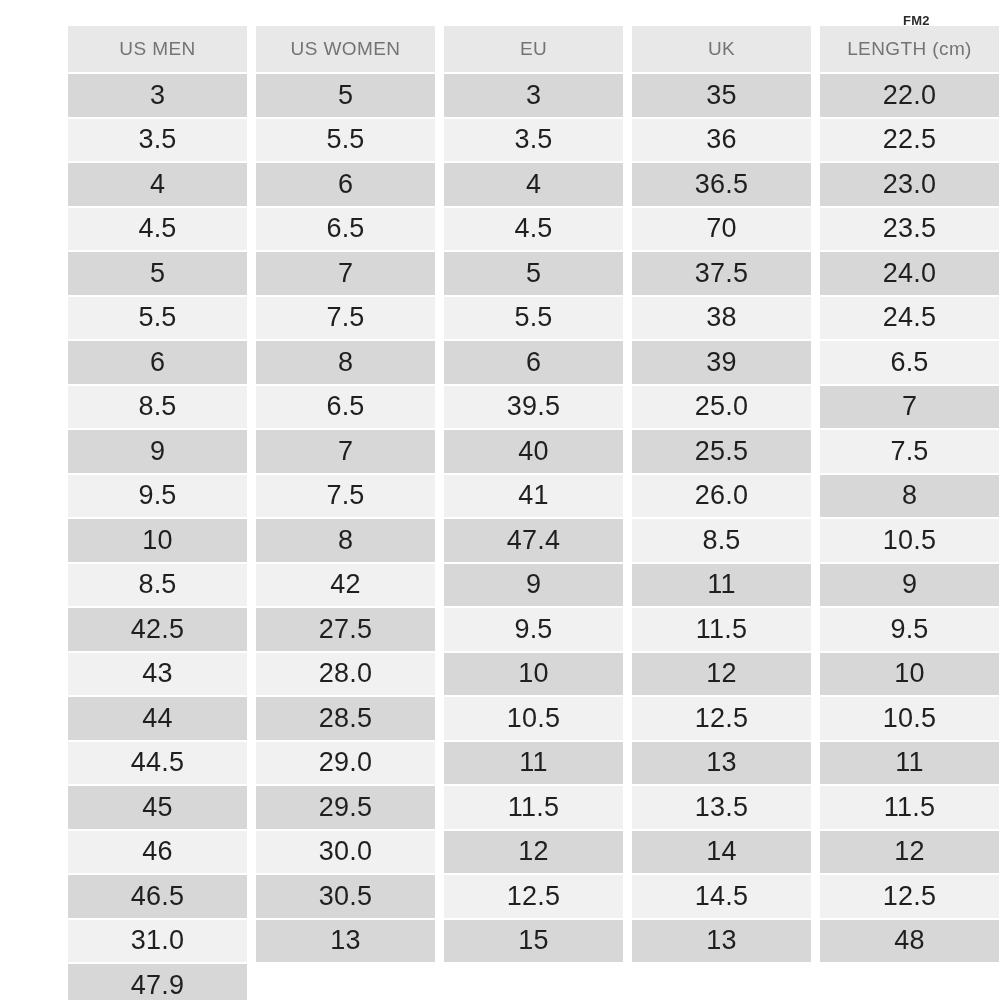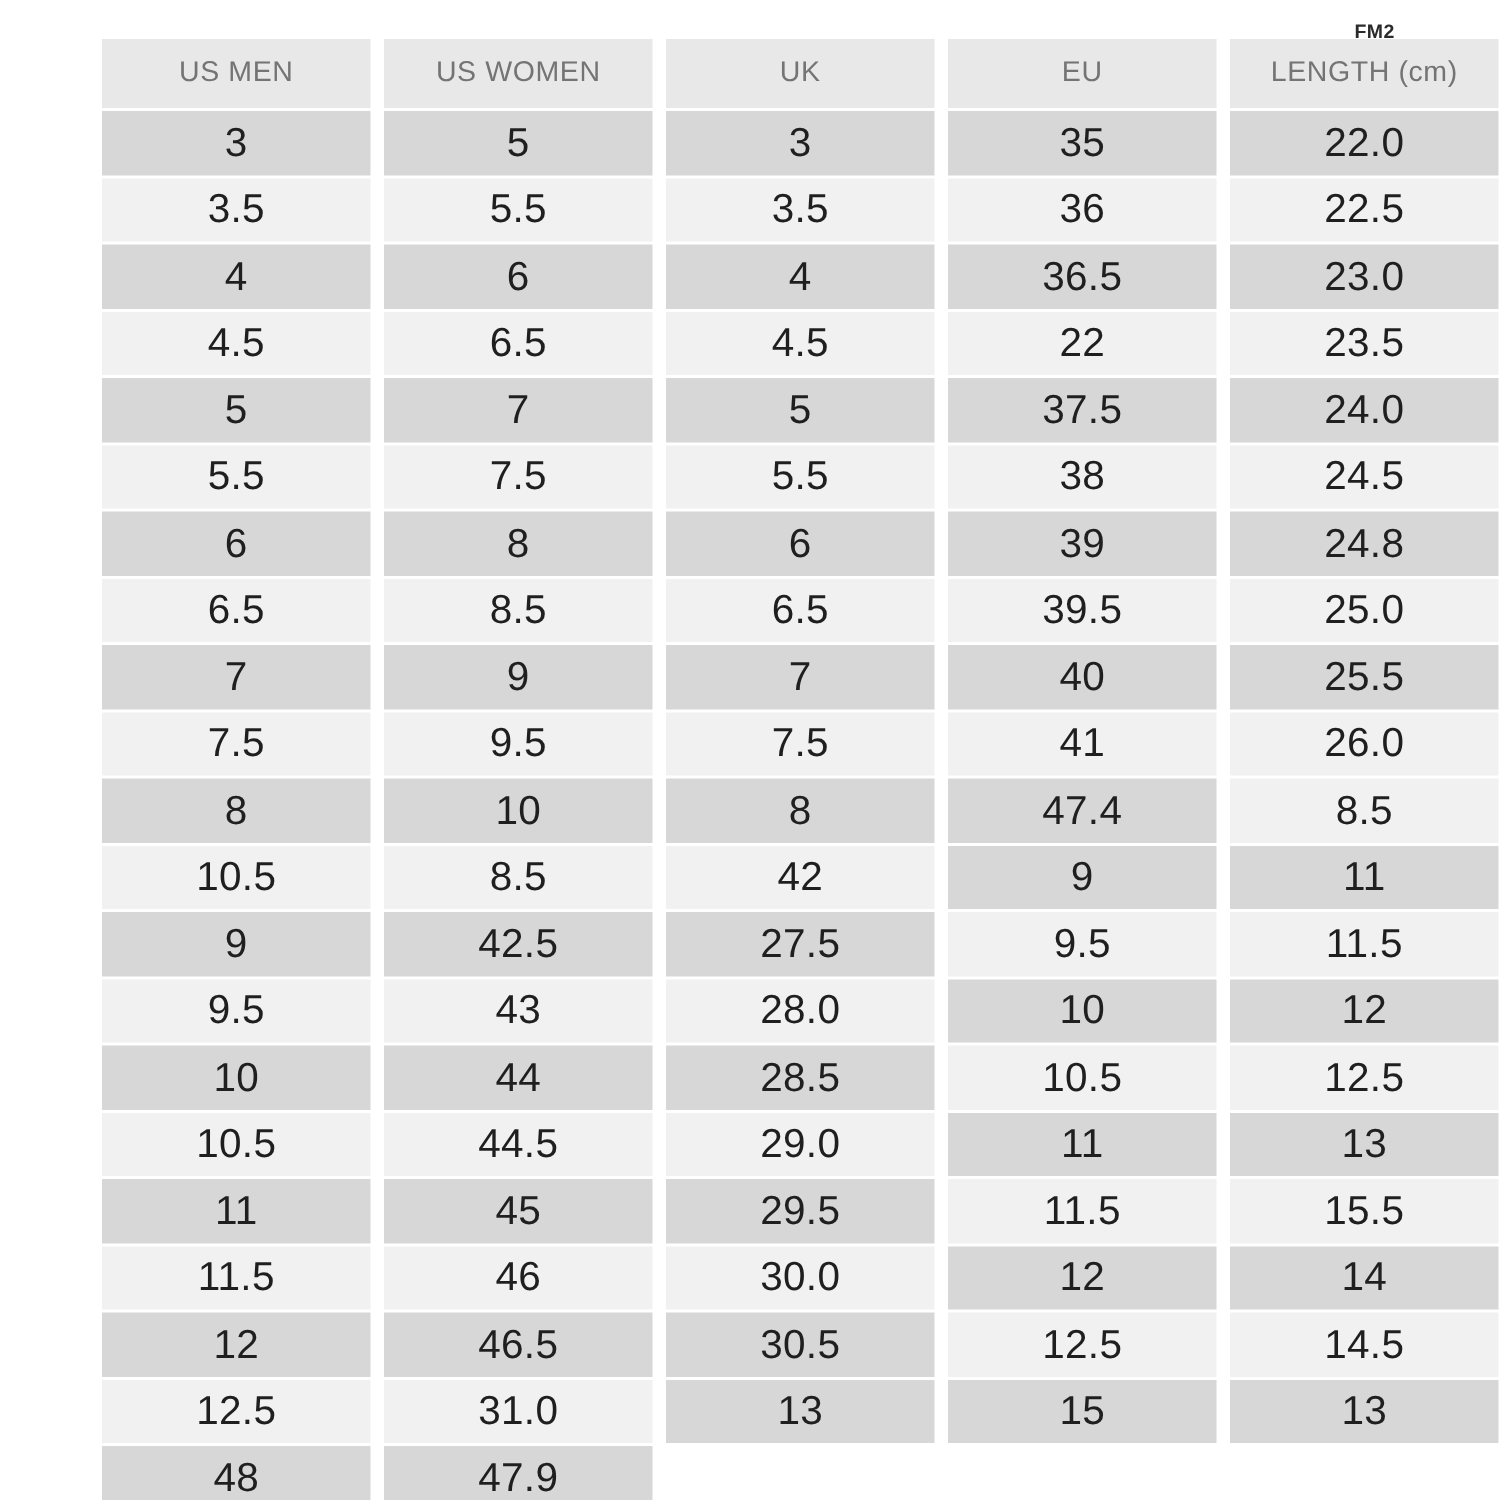--- a/index.html
+++ b/index.html
@@ -73,58 +73,57 @@
 </style>
 </head>
 <body>
 
 <div class="page">
   <div class="page-label">FM2</div>
 
   <div class="size-table" id="size-table">
       <div class="cell header-cell">US MEN</div>
       <div class="cell header-cell">US WOMEN</div>
+      <div class="cell header-cell">EU</div>
       <div class="cell header-cell">UK</div>
-      <div class="cell header-cell">EU</div>
       <div class="cell header-cell">LENGTH (cm)</div>
       <div class="cell data-cell row-dark">3</div>
       <div class="cell data-cell row-dark">5</div>
       <div class="cell data-cell row-dark">3</div>
       <div class="cell data-cell row-dark">35</div>
       <div class="cell data-cell row-dark">22.0</div>
       <div class="cell data-cell row-light">3.5</div>
       <div class="cell data-cell row-light">5.5</div>
       <div class="cell data-cell row-light">3.5</div>
       <div class="cell data-cell row-light">36</div>
       <div class="cell data-cell row-light">22.5</div>
       <div class="cell data-cell row-dark">4</div>
       <div class="cell data-cell row-dark">6</div>
       <div class="cell data-cell row-dark">4</div>
       <div class="cell data-cell row-dark">36.5</div>
       <div class="cell data-cell row-dark">23.0</div>
       <div class="cell data-cell row-light">4.5</div>
       <div class="cell data-cell row-light">6.5</div>
       <div class="cell data-cell row-light">4.5</div>
-      <div class="cell data-cell row-light">22</div>
+      <div class="cell data-cell row-light">70</div>
       <div class="cell data-cell row-light">23.5</div>
       <div class="cell data-cell row-dark">5</div>
       <div class="cell data-cell row-dark">7</div>
       <div class="cell data-cell row-dark">5</div>
       <div class="cell data-cell row-dark">37.5</div>
       <div class="cell data-cell row-dark">24.0</div>
       <div class="cell data-cell row-light">5.5</div>
       <div class="cell data-cell row-light">7.5</div>
       <div class="cell data-cell row-light">5.5</div>
       <div class="cell data-cell row-light">38</div>
       <div class="cell data-cell row-light">24.5</div>
       <div class="cell data-cell row-dark">6</div>
       <div class="cell data-cell row-dark">8</div>
       <div class="cell data-cell row-dark">6</div>
       <div class="cell data-cell row-dark">39</div>
-      <div class="cell data-cell row-dark">24.8</div>
       <div class="cell data-cell row-light">6.5</div>
       <div class="cell data-cell row-light">8.5</div>
       <div class="cell data-cell row-light">6.5</div>
       <div class="cell data-cell row-light">39.5</div>
       <div class="cell data-cell row-light">25.0</div>
       <div class="cell data-cell row-dark">7</div>
       <div class="cell data-cell row-dark">9</div>
       <div class="cell data-cell row-dark">7</div>
       <div class="cell data-cell row-dark">40</div>
       <div class="cell data-cell row-dark">25.5</div>
@@ -160,21 +159,21 @@
       <div class="cell data-cell row-light">12.5</div>
       <div class="cell data-cell row-light">10.5</div>
       <div class="cell data-cell row-light">44.5</div>
       <div class="cell data-cell row-light">29.0</div>
       <div class="cell data-cell row-dark">11</div>
       <div class="cell data-cell row-dark">13</div>
       <div class="cell data-cell row-dark">11</div>
       <div class="cell data-cell row-dark">45</div>
       <div class="cell data-cell row-dark">29.5</div>
       <div class="cell data-cell row-light">11.5</div>
-      <div class="cell data-cell row-light">15.5</div>
+      <div class="cell data-cell row-light">13.5</div>
       <div class="cell data-cell row-light">11.5</div>
       <div class="cell data-cell row-light">46</div>
       <div class="cell data-cell row-light">30.0</div>
       <div class="cell data-cell row-dark">12</div>
       <div class="cell data-cell row-dark">14</div>
       <div class="cell data-cell row-dark">12</div>
       <div class="cell data-cell row-dark">46.5</div>
       <div class="cell data-cell row-dark">30.5</div>
       <div class="cell data-cell row-light">12.5</div>
       <div class="cell data-cell row-light">14.5</div>

